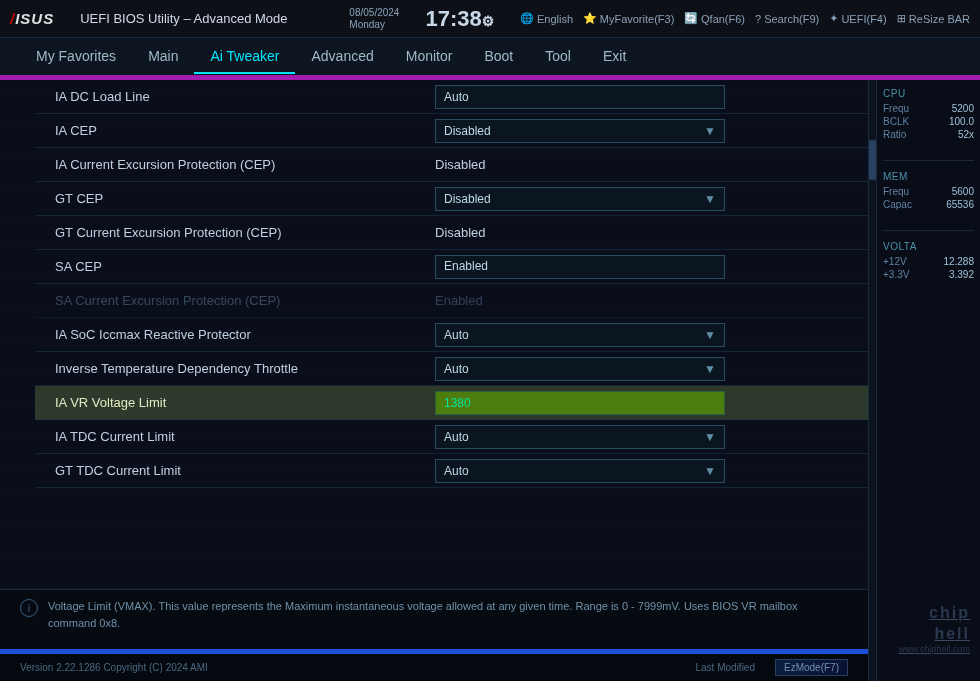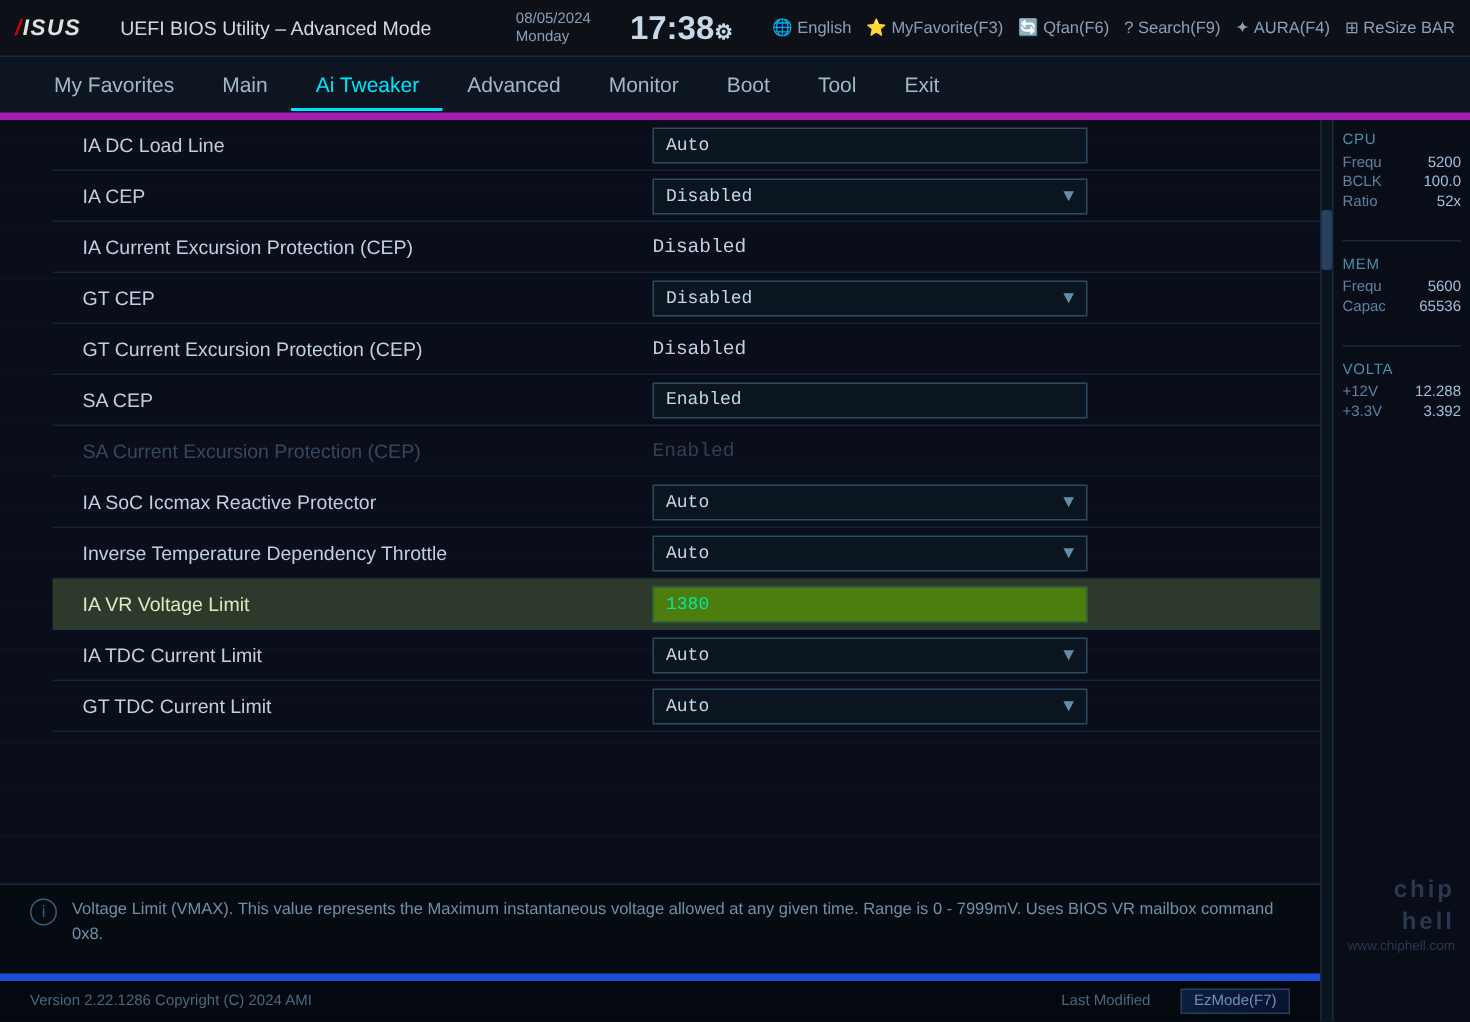--- a/index.html
+++ b/index.html
@@ -164,21 +164,20 @@
       font-size: 13px;
     }
     .setting-row.dimmed .setting-label {
       color: #6080a0;
     }
 
     .setting-value {
       flex: 1;
       display: flex;
       align-items: flex-start;
-      font-family: Liberation Mono, monospace;
     }
 
     .value-text {
       color: #c0d0e0;
       font-size: 13px;
     }
 
     .value-dropdown {
       background: #0a1520;
       border: 1px solid #2a4a60;
@@ -212,21 +211,21 @@
       border: 1px solid #2a4a60;
       color: #c0d8e8;
       font-size: 12px;
       padding: 3px 8px;
       width: 290px;
       height: 24px;
     }
 
     
     .right-sidebar {
-      width: 92px;
+      width: 104px;
       background: #080d18;
       border-left: 1px solid #1a2a3a;
       display: flex;
       flex-direction: column;
       padding: 8px 6px;
       gap: 6px;
       font-size: 11px;
       color: #7090a8;
       flex-shrink: 0;
     }
@@ -349,26 +348,27 @@
     .scroll-thumb {
       width: 100%;
       height: 40px;
       background: #2a4060;
       margin-top: 60px;
       border-radius: 2px;
     }
 
     .chip-logo {
       position: absolute;
-      bottom: 44px;
+      bottom: 25px;
       right: 10px;
       color: #3a4860;
       font-size: 9px;
       text-align: right;
       line-height: 1.3;
+      text-decoration: underline;
     }
   </style>
 </head>
 <body>
 
 <div class="screen">
 
   <div class="top-bar">
     <div class="asus-logo">
       <span>/</span>ISUS
@@ -395,21 +395,21 @@
       <div class="top-icon-item">
         <span>🔄</span>
         <span>Qfan(F6)</span>
       </div>
       <div class="top-icon-item">
         <span>?</span>
         <span>Search(F9)</span>
       </div>
       <div class="top-icon-item">
         <span>✦</span>
-        <span>AURA(F4)</span>
+        <span>UEFI(F4)</span>
       </div>
       <div class="top-icon-item">
         <span>⊞</span>
         <span>ReSize BAR</span>
       </div>
     </div>
   </div>
 
   <div class="nav-bar">
     <div class="nav-item">

